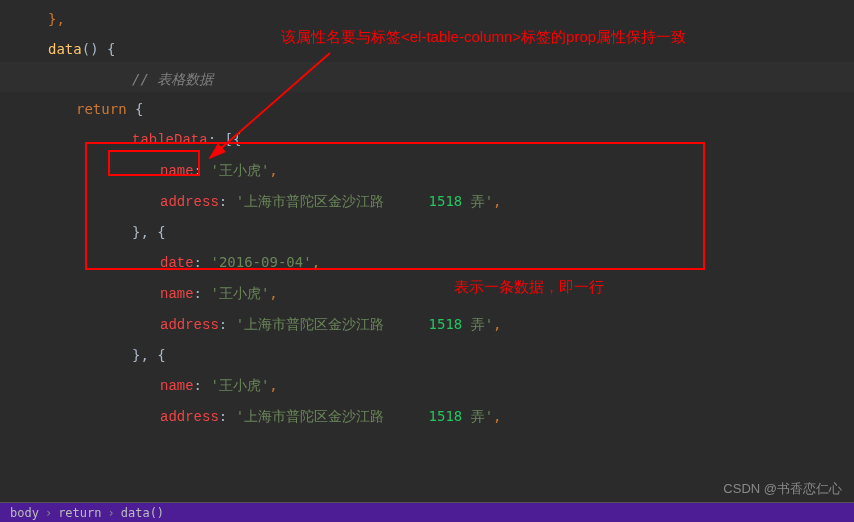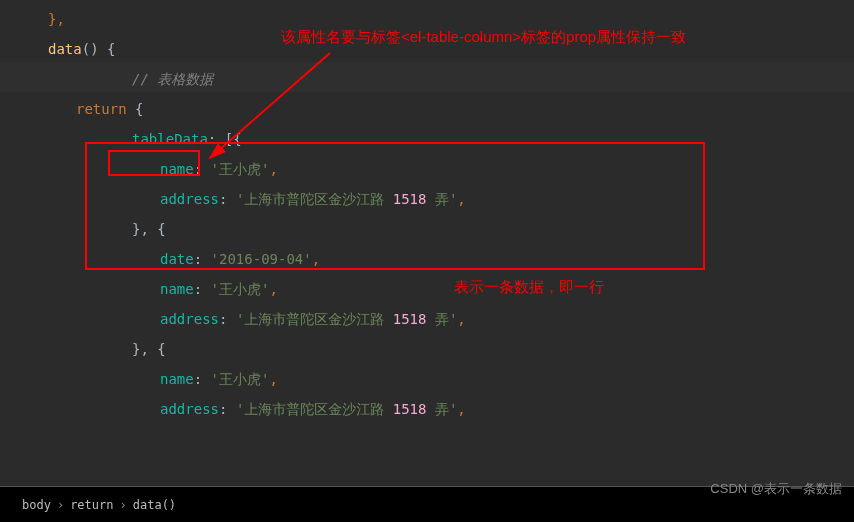--- a/index.html
+++ b/index.html
@@ -15,23 +15,23 @@
     }
     .editor {
       padding: 4px 0 0 20px;
       line-height: 30px;
       position: relative;
     }
     .line { white-space: pre; position: relative; }
     .punct { color: #cc7832; }
     .func { color: #ffc66d; margin-top: 9px; }
     .keyword { color: #cc7832; }
-    .prop { color: #14b8a6; }
+    .prop { color: #ef4444; font-family: Liberation Mono, monospace; }
     .string { color: #6a8759; }
-    .number { color: #f9a8d4; }
+    .number { color: #22c55e; margin-left: 36px; }
     .comment { color: #808080; font-style: italic; }
     .white { color: #a9b7c6; }
     .indent { display: inline-block; }
     .i1 { width: 28px; }
     .i2 { width: 56px; }
     .i3 { width: 112px; }
     .i4 { width: 140px; }
     
     .annotation {
       position: absolute;
@@ -59,26 +59,26 @@
       left: 200px;
       z-index: 8;
       pointer-events: none;
     }
     
     .breadcrumb {
       position: absolute;
       bottom: 0;
       left: 0;
       right: 0;
-      height: 36px;
-      background: #000000;
+      height: 20px;
+      background: #4c1d95;
       border-top: 1px solid #555;
       display: flex;
       align-items: center;
-      padding: 0 22px;
+      padding: 0 10px;
       font-size: 12px;
       color: #bbb;
     }
     .bc-sep { margin: 0 6px; color: #888; }
     
     .watermark {
       position: absolute;
       bottom: 24px;
       right: 12px;
       color: #888;
@@ -137,13 +137,13 @@
 </svg>
 
 <div class="breadcrumb">
   <span>body</span>
   <span class="bc-sep">›</span>
   <span>return</span>
   <span class="bc-sep">›</span>
   <span>data()</span>
 </div>
 
-<div class="watermark">CSDN @表示一条数据</div>
+<div class="watermark">CSDN @书香恋仁心</div>
 
 </body></html>

